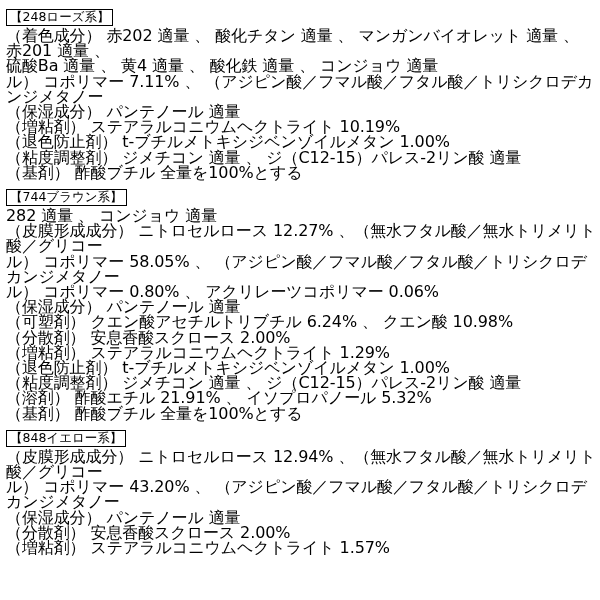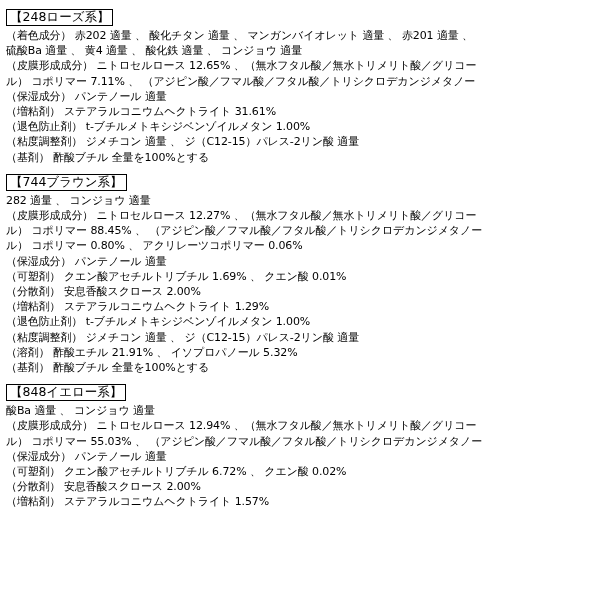--- a/index.html
+++ b/index.html
@@ -28,76 +28,73 @@
     display: inline-block;
     border: 1px solid #000000;
     padding: 0px 3px 1px 3px;
     font-size: 12.5px;
     line-height: 14px;
     letter-spacing: 0px;
     margin-bottom: 2px;
     background: #ffffff;
   }
   .lines {
-    font-size: 11px;
+    font-size: 16px;
     line-height: 15.2px;
     letter-spacing: -0.1px;
   }
   .line {
     white-space: pre-wrap;
     word-break: break-all;
     text-indent: 0;
     padding-left: 0px;
   }
 </style>
 </head>
 <body>
 
 <div class="page">
 
   <div class="section">
     <div class="section-title">【248ローズ系】</div>
     <div class="lines">
       <div class="line">（着色成分） 赤202 適量 、 酸化チタン 適量 、 マンガンバイオレット 適量 、 赤201 適量 、</div>
       <div class="line">硫酸Ba 適量 、 黄4 適量 、 酸化鉄 適量 、 コンジョウ 適量</div>
-      <div class="line">（皮膜形成成分） ニトロセルロース 12.65% 、（無水フタル酸／無水トリメリト酸／グリコー</div>
       <div class="line">ル） コポリマー 7.11% 、 （アジピン酸／フマル酸／フタル酸／トリシクロデカンジメタノー</div>
       <div class="line">（保湿成分） パンテノール 適量</div>
-      <div class="line">（増粘剤） ステアラルコニウムヘクトライト 31.61%</div>
+      <div class="line">（増粘剤） ステアラルコニウムヘクトライト 10.19%</div>
       <div class="line">（退色防止剤） t-ブチルメトキシジベンゾイルメタン 1.00%</div>
       <div class="line">（粘度調整剤） ジメチコン 適量 、 ジ（C12-15）パレス-2リン酸 適量</div>
       <div class="line">（基剤） 酢酸ブチル 全量を100%とする</div>
     </div>
   </div>
 
   <div class="section">
     <div class="section-title">【744ブラウン系】</div>
     <div class="lines">
       <div class="line">282 適量 、 コンジョウ 適量</div>
       <div class="line">（皮膜形成成分） ニトロセルロース 12.27% 、（無水フタル酸／無水トリメリト酸／グリコー</div>
-      <div class="line">ル） コポリマー 88.45% 、 （アジピン酸／フマル酸／フタル酸／トリシクロデカンジメタノー</div>
+      <div class="line">ル） コポリマー 58.05% 、 （アジピン酸／フマル酸／フタル酸／トリシクロデカンジメタノー</div>
       <div class="line">ル） コポリマー 0.80% 、 アクリレーツコポリマー 0.06%</div>
       <div class="line">（保湿成分） パンテノール 適量</div>
-      <div class="line">（可塑剤） クエン酸アセチルトリブチル 1.69% 、 クエン酸 0.01%</div>
+      <div class="line">（可塑剤） クエン酸アセチルトリブチル 6.24% 、 クエン酸 10.98%</div>
       <div class="line">（分散剤） 安息香酸スクロース 2.00%</div>
       <div class="line">（増粘剤） ステアラルコニウムヘクトライト 1.29%</div>
       <div class="line">（退色防止剤） t-ブチルメトキシジベンゾイルメタン 1.00%</div>
       <div class="line">（粘度調整剤） ジメチコン 適量 、 ジ（C12-15）パレス-2リン酸 適量</div>
       <div class="line">（溶剤） 酢酸エチル 21.91% 、 イソプロパノール 5.32%</div>
       <div class="line">（基剤） 酢酸ブチル 全量を100%とする</div>
     </div>
   </div>
 
   <div class="section">
     <div class="section-title">【848イエロー系】</div>
     <div class="lines">
-      <div class="line">酸Ba 適量 、 コンジョウ 適量</div>
       <div class="line">（皮膜形成成分） ニトロセルロース 12.94% 、（無水フタル酸／無水トリメリト酸／グリコー</div>
-      <div class="line">ル） コポリマー 55.03% 、 （アジピン酸／フマル酸／フタル酸／トリシクロデカンジメタノー</div>
+      <div class="line">ル） コポリマー 43.20% 、 （アジピン酸／フマル酸／フタル酸／トリシクロデカンジメタノー</div>
       <div class="line">（保湿成分） パンテノール 適量</div>
-      <div class="line">（可塑剤） クエン酸アセチルトリブチル 6.72% 、 クエン酸 0.02%</div>
       <div class="line">（分散剤） 安息香酸スクロース 2.00%</div>
       <div class="line">（増粘剤） ステアラルコニウムヘクトライト 1.57%</div>
 
     </div>
   </div>
 
 </div>
 
 </body></html>

